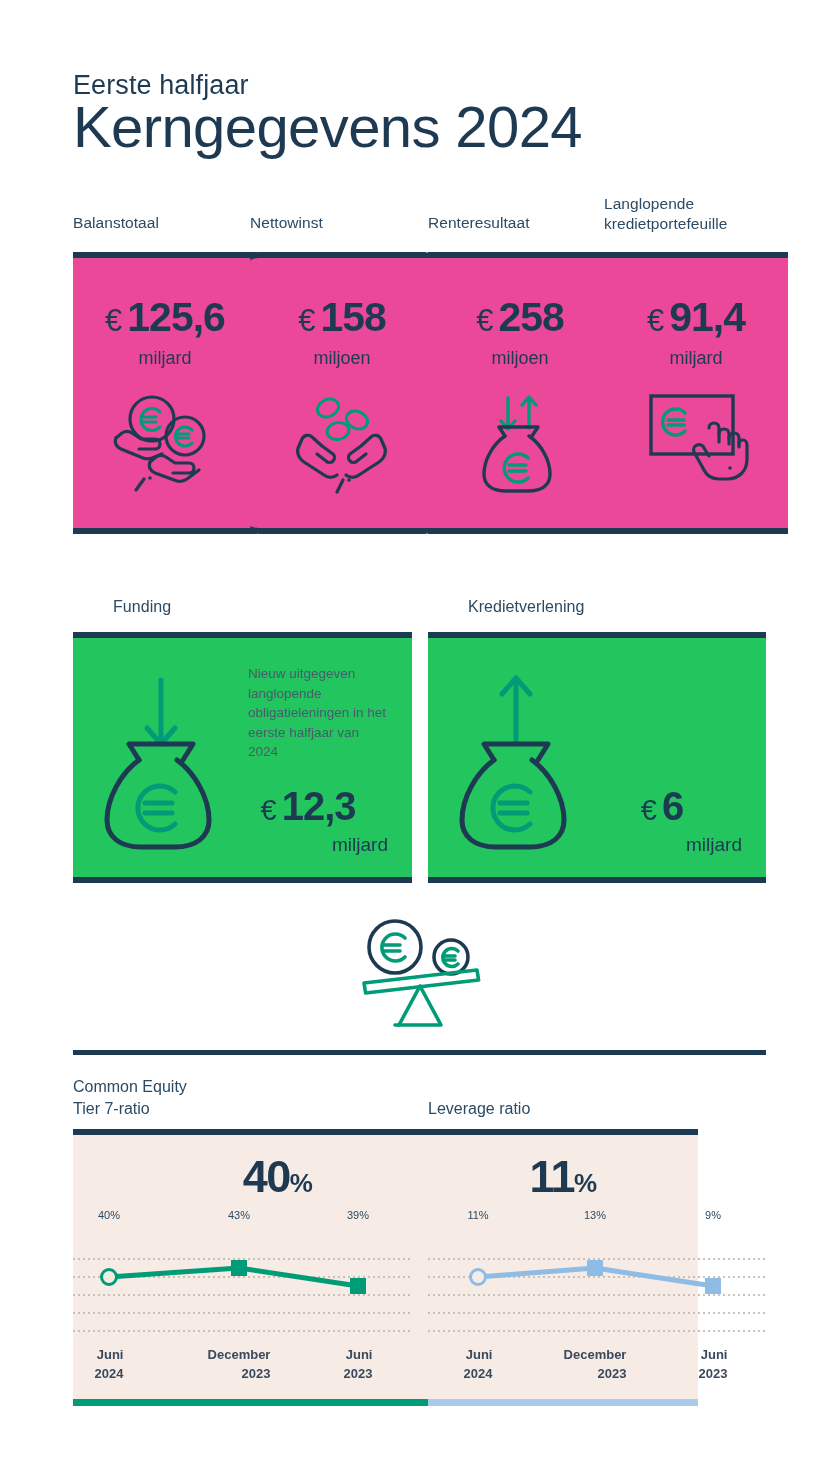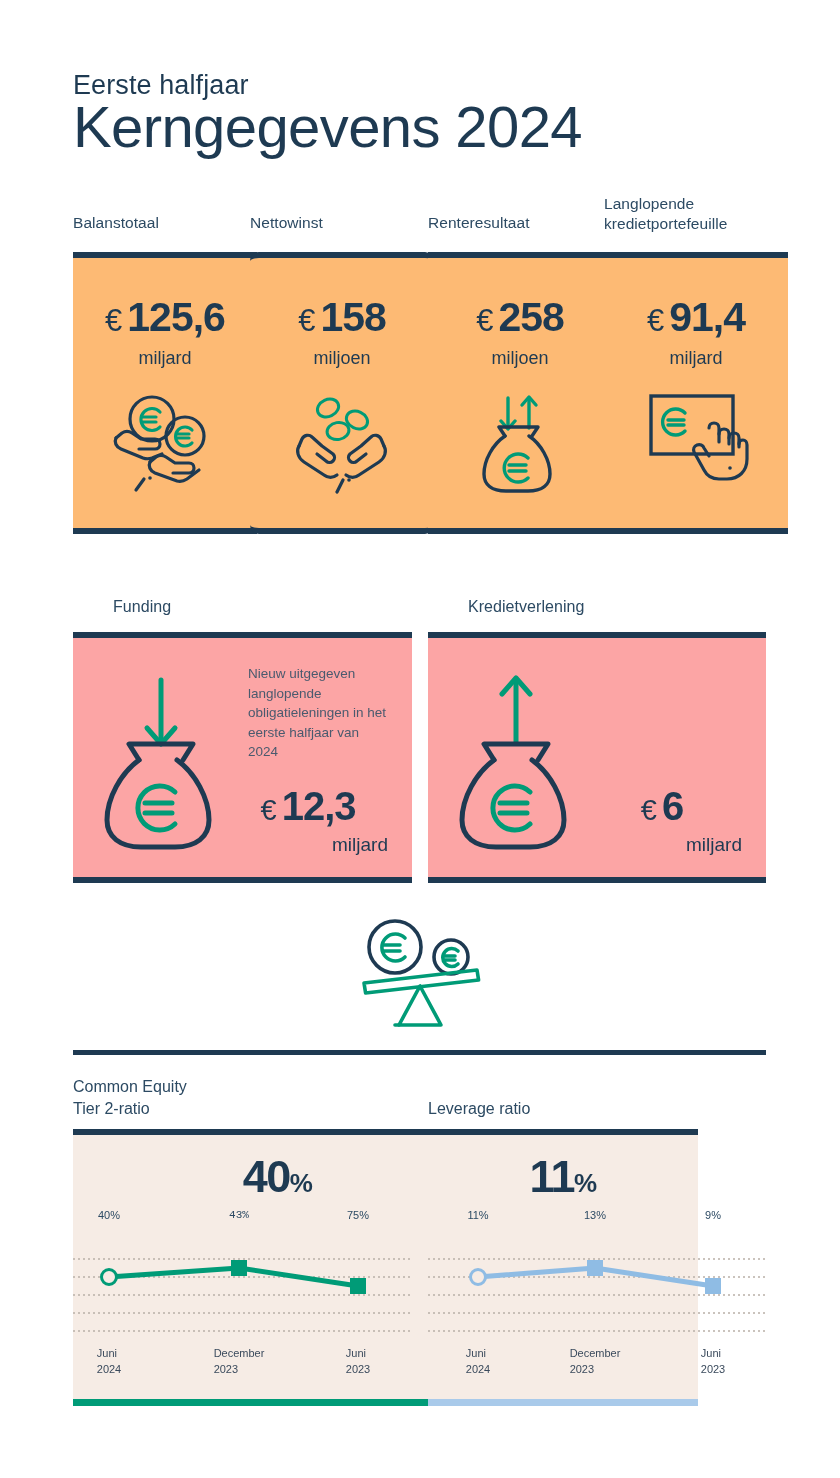--- a/index.html
+++ b/index.html
@@ -22,21 +22,21 @@
     line-height:1.05;
   }
 
   
   .kpi-label{
     position:absolute;font-size:15.5px;font-weight:400;color:#2c4a63;
     line-height:1.28;letter-spacing:.05px;
   }
   .kpi-card{
     position:absolute;top:252px;width:184px;height:282px;
-    background:#fdba74;
+    background:#ec4899;
     border-top:6px solid #1e3a52;border-bottom:6px solid #1e3a52;
     box-sizing:border-box;
     padding-left:44px;
   }
   .kpi-value{
     position:absolute;left:0;right:0;top:36px;text-align:center;
     color:#1e3a52;white-space:nowrap;
   }
   .kpi-value .eur{font-size:31px;font-weight:400;letter-spacing:0;}
   .kpi-value .num{font-size:41px;font-weight:700;letter-spacing:-1px;margin-left:5px;}
@@ -44,21 +44,21 @@
     position:absolute;left:0;right:0;top:90px;text-align:center;
     font-size:18px;font-weight:400;color:#1e3a52;
   }
   .kpi-icon{position:absolute;left:0;right:0;top:128px;display:flex;justify-content:center;}
 
   
   .sec-label{
     position:absolute;font-size:16px;font-weight:400;color:#2c4a63;letter-spacing:.05px;margin-left:40px;
   }
   .panel{
-    position:absolute;top:632px;height:251px;background:#fca5a5;
+    position:absolute;top:632px;height:251px;background:#22c55e;
     border-top:6px solid #1e3a52;border-bottom:6px solid #1e3a52;
     box-sizing:border-box;
   }
   .panel-icon{position:absolute;left:22px;top:18px;}
   .panel-desc{
     position:absolute;right:24px;top:26px;width:140px;
     font-size:13.5px;line-height:1.45;color:#4a5a6e;font-weight:400;
   }
   .panel-val{
     position:absolute;right:24px;top:146px;width:160px;text-align:center;
@@ -90,22 +90,22 @@
     position:absolute;left:0;right:0;top:16px;text-align:center;color:#1e3a52;white-space:nowrap;
   }
   .chart-big .bn{font-size:45px;font-weight:700;letter-spacing:-1.5px;}
   .chart-big .bp{font-size:26px;font-weight:700;letter-spacing:-.5px;}
   .chart-plot{position:absolute;left:0;top:92px;width:100%;height:130px;}
   .pt-label{
     position:absolute;font-size:11px;font-weight:400;color:#2c4a63;
     transform:translateX(-50%);text-align:center;white-space:nowrap;
   }
   .x-label{
-    position:absolute;font-size:11px;font-weight:400;color:#3a4a5c;
-    transform:translateX(-50%);text-align:left;line-height:1.45;white-space:nowrap;
+    position:absolute;font-size:13px;font-weight:700;color:#3a4a5c;
+    transform:translateX(-50%);text-align:right;line-height:1.45;white-space:nowrap;
   }
 </style>
 </head>
 <body>
 
 <div class="page">
 
   <div class="hdr-eyebrow">Eerste halfjaar</div>
   <div class="hdr-title">Kerngegevens 2024</div>
 
@@ -234,40 +234,40 @@
       <path d="M108 36a9 9 0 1 0 0 13M94 41h11M94 45h11" stroke="#009b77" stroke-width="3.6" stroke-linecap="round" fill="none"></path>
       <path d="M14 68l113-13 1.6 10L15.6 78z" stroke="#009b77" stroke-width="3.6" stroke-linejoin="round" fill="none"></path>
       <path d="M70 71L49 110h42z" stroke="#009b77" stroke-width="3.6" stroke-linejoin="round" fill="none"></path>
       <path d="M49 110h-4" stroke="#009b77" stroke-width="3.6" stroke-linecap="round"></path>
     </svg>
   </div>
 
   <div class="divider"></div>
 
   <div class="chart-title" style="left:73px;top:1076px;white-space:pre-line;">Common Equity
-Tier 2-ratio</div>
+Tier 7-ratio</div>
   <div class="chart-card" style="left:73px;width:409px;">
     <div class="chart-big">
       <span class="bn">40</span><span class="bp">%</span>
     </div>
     <div class="chart-plot">
       <svg width="339" height="130" viewBox="0 0 339 130" fill="none" style="position:absolute;left:0;top:0;">
         <line x1="0" y1="32" x2="339" y2="32" stroke="#b9b0a8" stroke-width="1.3" stroke-dasharray="2 3"></line>
         <line x1="0" y1="50" x2="339" y2="50" stroke="#b9b0a8" stroke-width="1.3" stroke-dasharray="2 3"></line>
         <line x1="0" y1="68" x2="339" y2="68" stroke="#b9b0a8" stroke-width="1.3" stroke-dasharray="2 3"></line>
         <line x1="0" y1="86" x2="339" y2="86" stroke="#b9b0a8" stroke-width="1.3" stroke-dasharray="2 3"></line>
         <line x1="0" y1="104" x2="339" y2="104" stroke="#b9b0a8" stroke-width="1.3" stroke-dasharray="2 3"></line>
         <polyline points="36,50 166,41 285,59" stroke="#009b77" stroke-width="5" stroke-linejoin="round" stroke-linecap="round" fill="none"></polyline>
         <rect x="158" y="33" width="16" height="16" fill="#009b77"></rect>
         <rect x="277" y="51" width="16" height="16" fill="#009b77"></rect>
         <circle cx="36" cy="50" r="7.5" stroke="#009b77" stroke-width="3" fill="#f6ece5"></circle>
       </svg>
       <div class="pt-label" style="left:36px;top:-18px;">40%</div>
-      <div class="pt-label" style="left:166px;top:-18px;font-family:Liberation Mono, monospace;">43%</div>
-      <div class="pt-label" style="left:285px;top:-18px;">75%</div>
+      <div class="pt-label" style="left:166px;top:-18px;">43%</div>
+      <div class="pt-label" style="left:285px;top:-18px;">39%</div>
       <div class="x-label" style="left:36px;top:119px;">
         <div>Juni</div>
         <div>2024</div>
       </div>
       <div class="x-label" style="left:166px;top:119px;">
         <div>December</div>
         <div>2023</div>
       </div>
       <div class="x-label" style="left:285px;top:119px;">
         <div>Juni</div>

